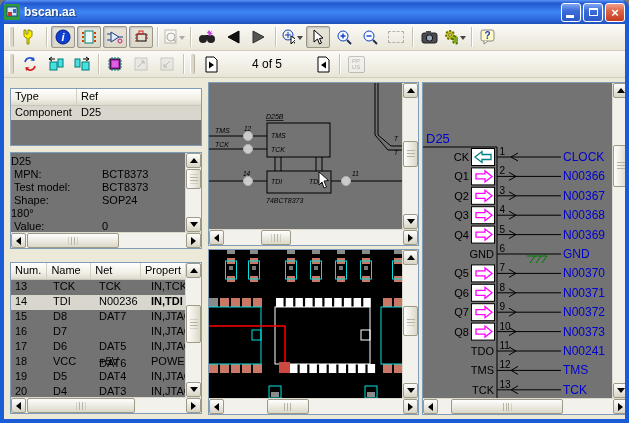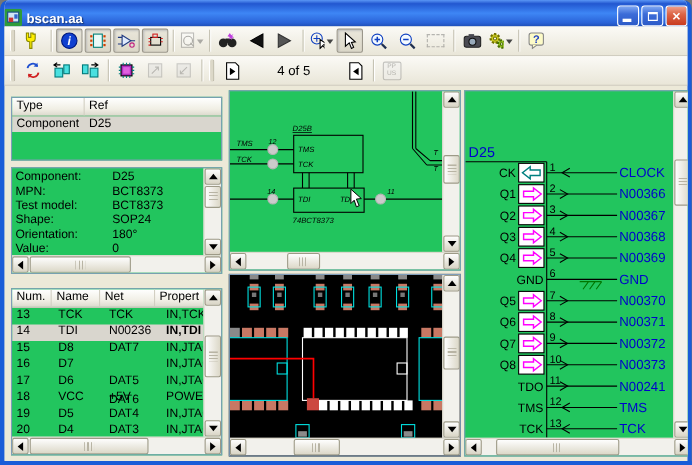--- a/index.html
+++ b/index.html
@@ -1,41 +1,41 @@
 <!DOCTYPE html>
 <html><head>
 <meta charset="utf-8">
 <style>
   html,body{margin:0;padding:0;background:#777;font-family:"Liberation Sans",sans-serif;}
   #win{position:relative;width:629px;height:423px;background:#ece9d8;border-left:4px solid #1a5cd8;border-right:4px solid #1a5cd8;border-bottom:4px solid #1a5cd8;box-sizing:border-box;border-radius:8px 8px 0 0;overflow:hidden;}
   
   .titlebar{position:absolute;left:-4px;top:0;width:629px;height:24px;border-radius:7px 7px 0 0;
     background:linear-gradient(180deg,#5a96f5 0%,#2257d0 14%,#3e86f5 50%,#2a63d8 86%,#1f4fb8 100%);
-    display:flex;align-items:flex-end;padding:0 4px;box-sizing:border-box;}
+    display:flex;align-items:center;padding:0 4px;box-sizing:border-box;}
   .titlebar .title{color:#fff;font-weight:bold;font-size:12px;text-shadow:1px 1px 1px #1a3a7a;margin-left:4px;flex:1;}
   .appicon{width:16px;height:16px;display:inline-block;}
   .winbtn{width:20px;height:19px;margin-left:2px;border:1px solid #fff;border-radius:3px;box-sizing:border-box;
     display:inline-flex;align-items:center;justify-content:center;position:relative;
     background:linear-gradient(180deg,#7da6f2,#3c6cd8 40%,#2b5ac8);}
   .winbtn.close{background:linear-gradient(180deg,#f0a08a,#dd6547 40%,#c83a1e);color:#fff;font-weight:bold;font-size:13px;line-height:1;}
   .glyph-min{position:absolute;left:4px;bottom:3px;width:8px;height:3px;background:#fff;}
   .glyph-max{width:9px;height:8px;border:1px solid #fff;border-top:2px solid #fff;box-sizing:border-box;}
   
   .tb{position:absolute;left:0;width:621px;height:27px;background:linear-gradient(180deg,#fbfaf6,#e9e6d8);border-bottom:1px solid #d0cdc0;display:flex;align-items:center;padding-left:2px;box-sizing:border-box;}
   .grip{width:3px;height:20px;margin:0 3px;border-left:1px solid #fff;border-right:1px solid #b8b4a4;background:#dcd8c8;border-radius:2px;}
   .sep{width:1px;height:20px;margin:0 3px;background:#c6c3b4;box-shadow:1px 0 0 #fff;}
   .tbtn{width:24px;height:22px;border:1px solid transparent;border-radius:2px;display:inline-flex;align-items:center;justify-content:center;margin:0 1px;box-sizing:border-box;position:relative;}
   .tbtn.pressed{border:1px solid #9a968a;background:linear-gradient(180deg,#e9e6da,#dcd8c8);box-shadow:inset 1px 1px 2px #bbb;}
   .tbtn.disabled{opacity:.4;filter:grayscale(1);}
   .dd{width:0;height:0;border:3px solid transparent;border-top:4px solid #444;margin-left:2px;margin-top:4px;}
   .ddbox{display:inline-flex;align-items:center;}
   .navtxt{font-size:12px;color:#000;margin:0 28px;}
   .tri{width:0;height:0;display:block;}
   
-  .pane{position:absolute;background:#22c55e;border:1px solid #7f9db9;box-sizing:border-box;overflow:hidden;}
+  .pane{position:absolute;background:#737373;border:1px solid #7f9db9;box-sizing:border-box;overflow:hidden;}
   .hdrrow{display:flex;height:16px;background:linear-gradient(180deg,#ffffff,#f0eee4 65%,#dcd9cd);border-bottom:1px solid #c8c5b9;}
   .hcell{font-size:11px;padding:1px 4px;border-right:1px solid #d2cfc2;box-sizing:border-box;color:#000;}
   .trow{display:flex;height:15px;align-items:flex-start;}
   .trow.sel{background:#d9d6ce;}
   .tc{font-size:11px;padding:0 4px;white-space:nowrap;overflow:hidden;box-sizing:border-box;}
   .prow{display:flex;height:13px;align-items:center;}
   .plabel{font-size:11px;padding-left:3px;width:88px;}
   .pvalue{font-size:11px;}
   
   .sbv,.sbh{position:absolute;background:#f2f1ec;box-sizing:border-box;}
@@ -279,37 +279,35 @@
     </div>
     <div class="trow sel" style="height:14px;">
       <span class="tc" style="width:66px;">Component</span>
       <span class="tc">D25</span>
     </div>
   </div>
 
   <div class="pane" style="left:6px;top:152px;width:192px;height:97px;">
     <div id="props-list" style="position:absolute;left:0;top:1px;width:174px;">
         <div class="prow">
-          <span class="plabel">Component:</span>
           <span class="pvalue">D25</span>
         </div>
         <div class="prow">
           <span class="plabel">MPN:</span>
           <span class="pvalue">BCT8373</span>
         </div>
         <div class="prow">
           <span class="plabel">Test model:</span>
           <span class="pvalue">BCT8373</span>
         </div>
         <div class="prow">
           <span class="plabel">Shape:</span>
           <span class="pvalue">SOP24</span>
         </div>
         <div class="prow">
-          <span class="plabel">Orientation:</span>
           <span class="pvalue">180°</span>
         </div>
         <div class="prow">
           <span class="plabel">Value:</span>
           <span class="pvalue">0</span>
         </div>
         <div class="prow">
           <span class="plabel">Part tol:</span>
           <span class="pvalue">0</span>
         </div>

